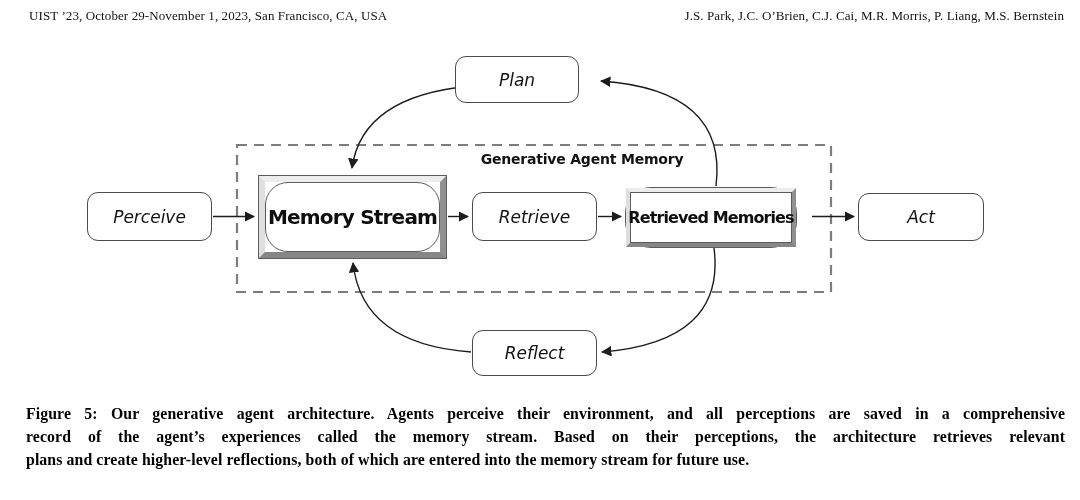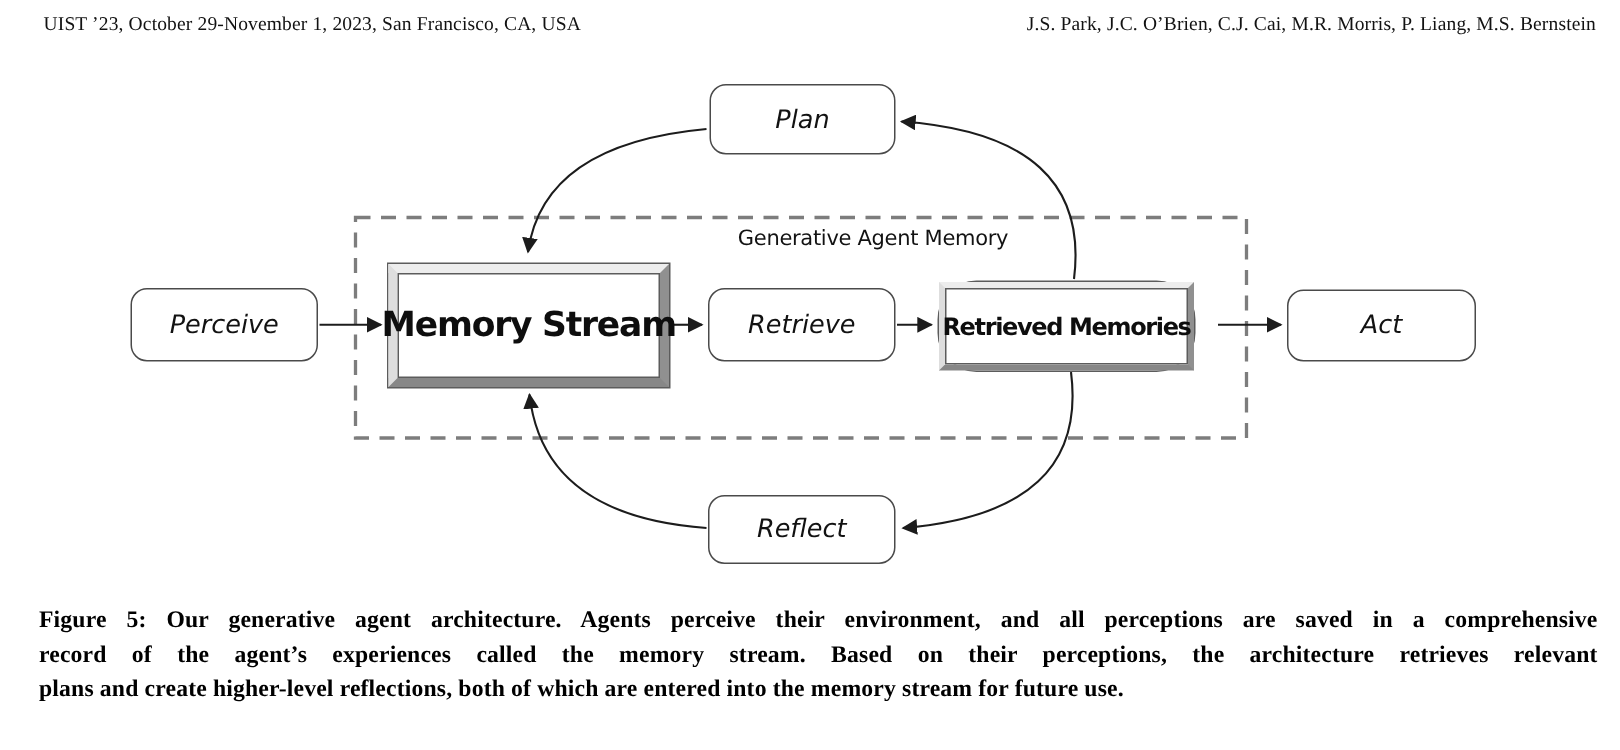--- a/index.html
+++ b/index.html
@@ -35,27 +35,27 @@
   .bevel .mid {
     position:absolute; inset:0; border-style:solid;
     border-color:#ededed #909090 #878787 #dedede;
   }
   .bevel .inner {
     position:absolute; border:1px solid #5c5c5c; background:#ffffff;
     display:flex; align-items:center; justify-content:center;
     font-weight:bold; color:#0e0e0e; white-space:nowrap;
   }
   .ms .mid   { border-width:6px; }
-  .ms .inner { inset:6px; font-size:23px; letter-spacing:-0.8px; }
+  .ms .inner { inset:6px; font-size:20px; letter-spacing:-0.8px;border-radius:23px; }
   .rm .mid   { border-width:4px; }
   .rm .inner { inset:4px; font-size:16px; letter-spacing:-0.9px; }
 
   .region-label {
     position:absolute; left:237px; top:151px; width:594px;
-    text-align:center; font-weight:normal; font-size:14px;
+    text-align:center; font-weight:bold; font-size:14px;
     letter-spacing:-0.2px; color:#121212;padding-left:48px;
   }
 
   
   .caption {
     position:absolute; left:15px; top:402px; width:1050px;
     font-family:"Liberation Serif", serif; font-weight:bold;
     font-size:15.8px; color:#000; letter-spacing:0.1px;
   }
   .cap-line {
@@ -87,21 +87,21 @@
     <line class="edge" x1="812" y1="216.5" x2="854" y2="216.5"></line>
 
     <path class="edge" d="M716,186 Q728,90 601,81"></path>
     <path class="edge" d="M471,86 Q362,96 352,168"></path>
     <path class="edge" d="M714,248 Q726,342 602,352"></path>
     <path class="edge" d="M471,352 Q362,344 353,263"></path>
   </svg>
 
   <div class="region-label">Generative Agent Memory</div>
 
-  <div class="pill" style="left:473px; top:56px; width:124px; height:47px;">Plan</div>
+  <div class="pill" style="left:455px; top:56px; width:124px; height:47px;">Plan</div>
 
   <div class="pill" style="left:87px; top:192px; width:125px; height:49px;">Perceive</div>
 
   <div class="bevel ms" style="left:258px; top:175px; width:189px; height:84px;">
     <div class="mid"></div>
     <div class="inner">Memory Stream</div>
   </div>
 
   <div class="pill" style="left:472px; top:192px; width:125px; height:49px;">Retrieve</div>
 

